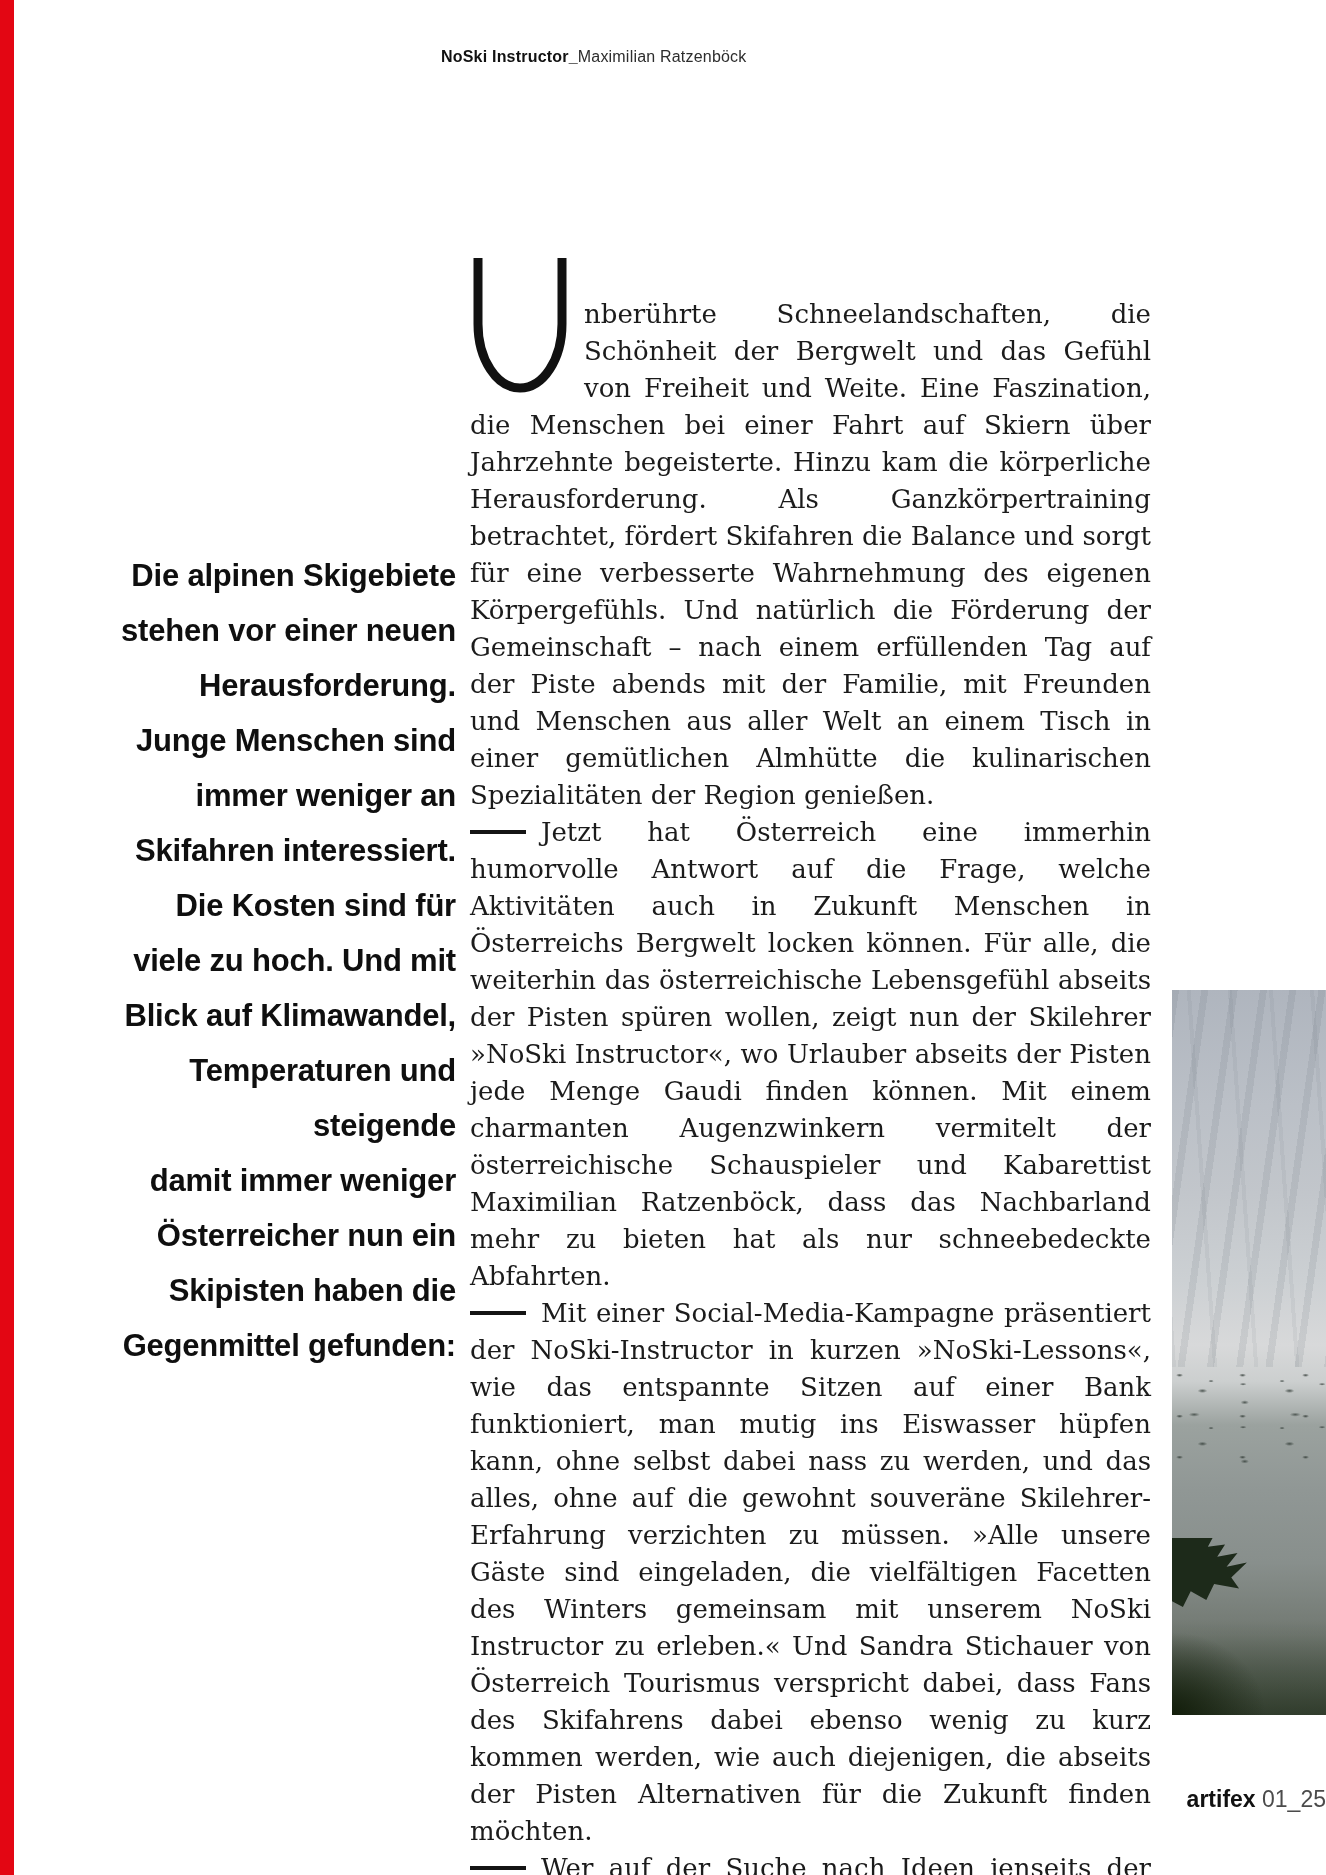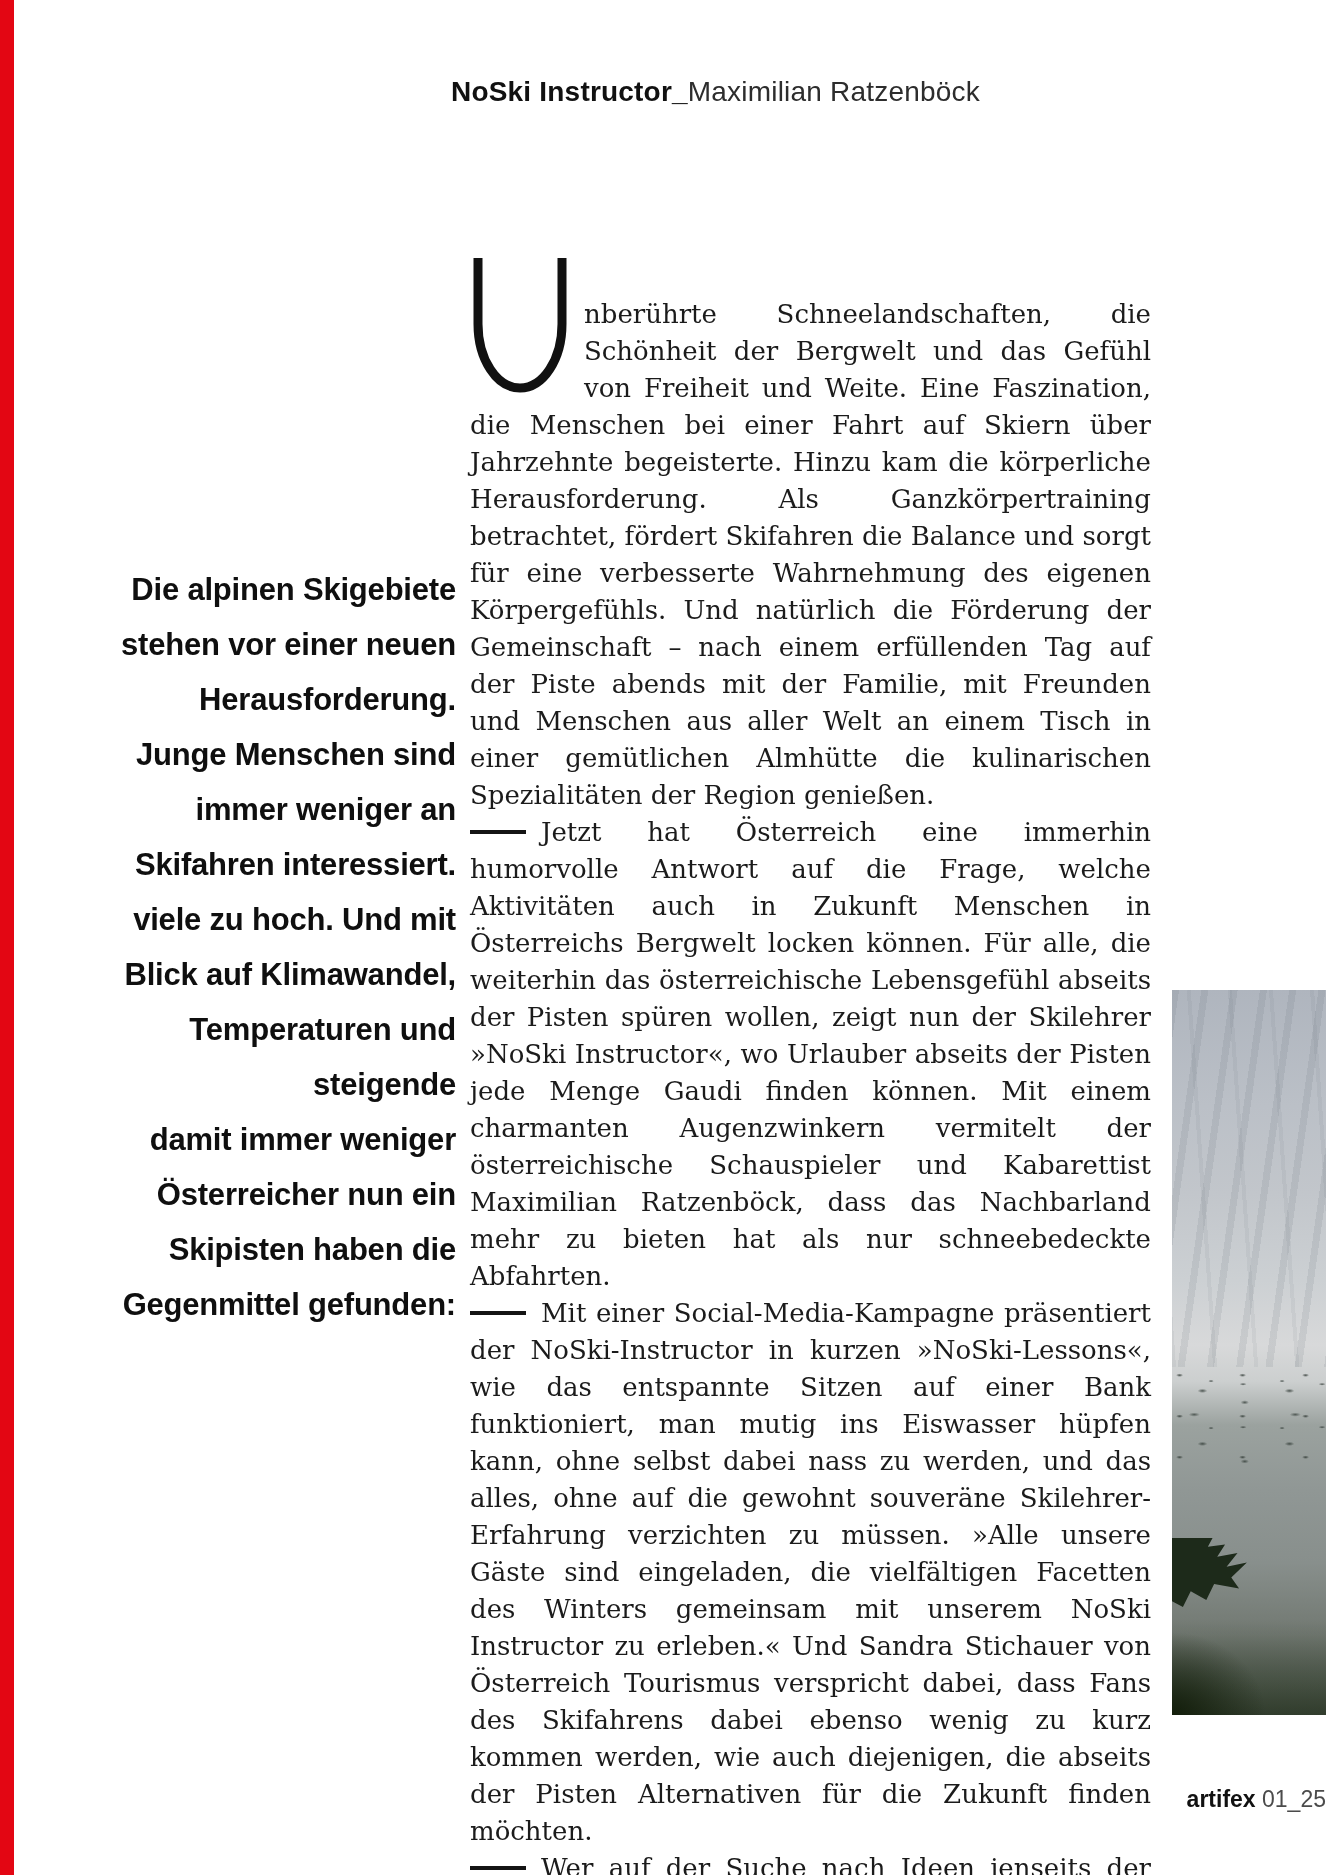--- a/index.html
+++ b/index.html
@@ -1,25 +1,25 @@
 <!DOCTYPE html>
 <html lang="de"><head>
 <meta charset="utf-8">
 <style>
   html,body{margin:0;padding:0;}
   body{
     width:1326px;height:1875px;position:relative;background:#ffffff;
     font-family:"Liberation Sans",sans-serif;overflow:hidden;
   }
   .red-bar{position:absolute;left:0;top:0;width:14px;height:1875px;}
-  .page-header{position:absolute;left:451px;top:48px;font-size:28px;letter-spacing:.2px;white-space:nowrap;margin-top:28px;}
+  .page-header{position:absolute;left:441px;top:48px;font-size:16px;letter-spacing:.2px;white-space:nowrap;}
   .ht-bold{font-weight:bold;color:#111;}
   .ht-reg{font-weight:normal;color:#2d2d2d;}
   .pullquote{
-    position:absolute;left:68px;top:562px;width:388px;text-align:right;
+    position:absolute;left:68px;top:548px;width:388px;text-align:right;
     font-weight:bold;font-size:31px;line-height:55px;color:#0f0f0f;letter-spacing:-.2px;
   }
   .article{
     position:absolute;left:470px;top:296px;width:681px;
     font-family:"DejaVu Serif","Liberation Serif",serif;
     font-size:26px;line-height:37px;color:#1b1b1b;text-align:justify;
   }
   .article p{margin:0;padding:0;}
   .dropcap-float{float:left;width:101px;height:106px;margin:4px 13px 0 0;}
   .dropcap-float svg{display:block;margin-top:-44px;}
@@ -67,20 +67,21 @@
 <header class="page-header"><span class="ht-bold">NoSki Instructor_</span><span class="ht-reg">Maximilian Ratzenböck</span>
 </header>
 
 <aside class="pullquote">
     <div>Die alpinen Skigebiete</div>
     <div>stehen vor einer neuen</div>
     <div>Herausforderung.</div>
     <div>Junge Menschen sind</div>
     <div>immer weniger an</div>
     <div>Skifahren interessiert.</div>
+    <div>Die Kosten sind für</div>
     <div>viele zu hoch. Und mit</div>
     <div>Blick auf Klimawandel,</div>
     <div>Temperaturen und</div>
     <div>steigende</div>
     <div>damit immer weniger</div>
     <div>Österreicher nun ein</div>
     <div>Skipisten haben die</div>
     <div>Gegenmittel gefunden:</div>
   </aside>
 

